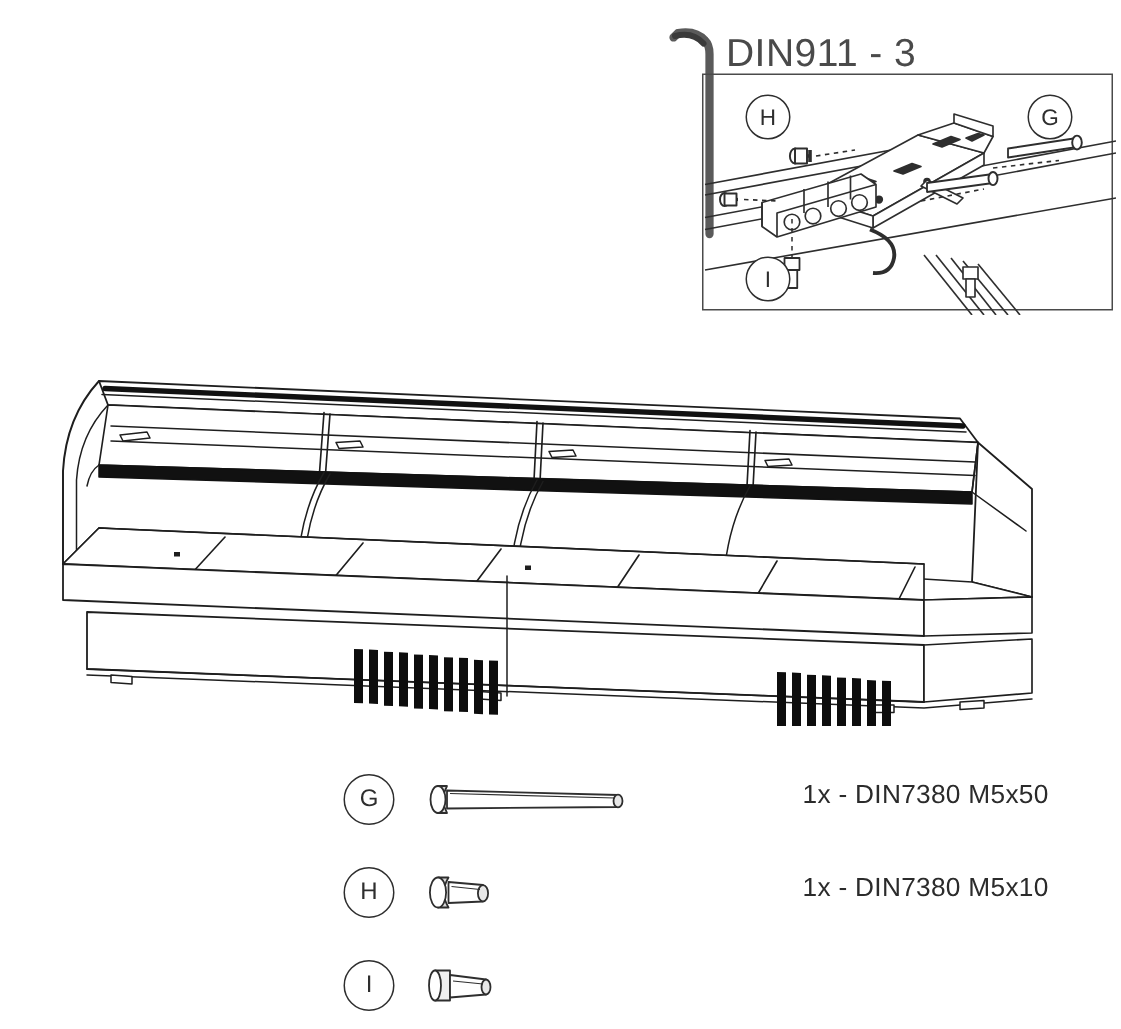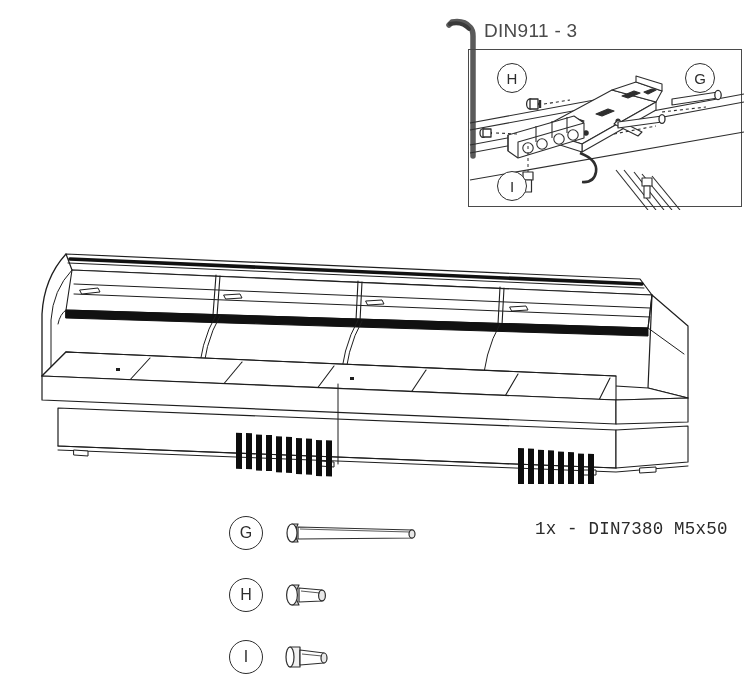--- a/index.html
+++ b/index.html
@@ -21,21 +21,21 @@
     position: absolute;
     left: 466px;
     top: 20px;
     width: 278px;
     height: 190px;
   }
   #detail-title {
     position: absolute;
     left: 18px;
     top: 0px;
-    font-size: 19px;
+    font-size: 26px;
     letter-spacing: 0.3px;
     color: #4a4a4a;
     white-space: nowrap;
   }
   #detail-frame {
     position: absolute;
     left: 2px;
     top: 29px;
     width: 274px;
     height: 158px;
@@ -117,21 +117,20 @@
     height: 44px;
   }
   .part-label {
     position: absolute;
     left: 535px;
     top: 14px;
     font-size: 17.5px;
     letter-spacing: 0.2px;
     color: #2b2b2b;
     white-space: nowrap;
-    font-family: Liberation Mono, monospace;
   }
 </style>
 </head>
 <body>
 
 <div id="detail-panel">
 
   <svg id="hexkey" class="detail-svg" width="40" height="150" viewBox="0 0 40 150">
     <path d="M5 7 L8 4 Q20 2 26 9 Q29 12 29 18 L29 138" stroke="#5a5a5a" stroke-width="5.5" fill="none" stroke-linecap="round"></path>
     <path d="M6 6 Q18 3 25 11" stroke="#3a3a3a" stroke-width="4" fill="none" stroke-linecap="round"></path>
@@ -343,20 +342,21 @@
     <div class="part-badge">H</div>
     <svg class="part-figure" viewBox="0 0 200 44">
       <g stroke="#2e2e2e" fill="#ffffff" stroke-width="1.2" stroke-linejoin="round">
         <path d="M14 12 Q7 22 14 32 L21 32 Q15 22 21 12 Z" fill="#d9d9d9"></path>
         <ellipse cx="14" cy="22" rx="5.4" ry="10" fill="#ffffff"></ellipse>
         <path d="M21 15 L44 17 L44 28 L21 29 Z" fill="#ffffff"></path>
         <ellipse cx="44" cy="22.5" rx="3.4" ry="5.4" fill="#e8e8e8"></ellipse>
         <path d="M23 18 L42 20" stroke-width="0.8"></path>
       </g>
     </svg>
+    <div class="part-label">1x - DIN7380 M5x10</div>
   </div>
 
   <div class="part-row" style="top:124px;">
     <div class="part-badge">I</div>
     <svg class="part-figure" viewBox="0 0 200 44">
       <g stroke="#2e2e2e" fill="#ffffff" stroke-width="1.2" stroke-linejoin="round">
         <path d="M12 12 L22 12 L22 32 L12 32 Q8 22 12 12 Z" fill="#f0f0f0"></path>
         <ellipse cx="12" cy="22" rx="4" ry="10" fill="#ffffff"></ellipse>
         <path d="M22 15 L46 18 L46 28 L22 30 Z" fill="#ffffff"></path>
         <ellipse cx="46" cy="23" rx="3" ry="5" fill="#e8e8e8"></ellipse>

